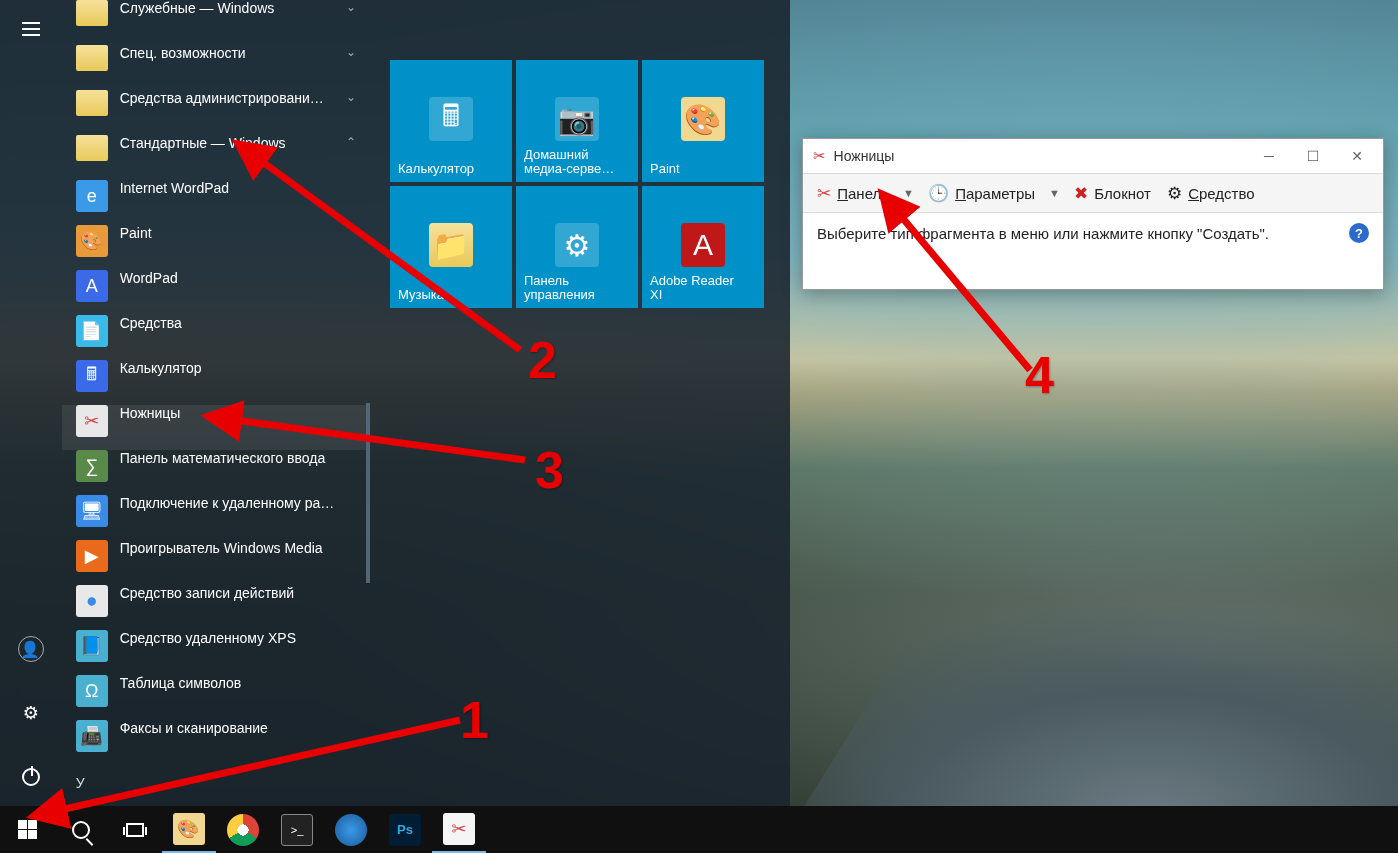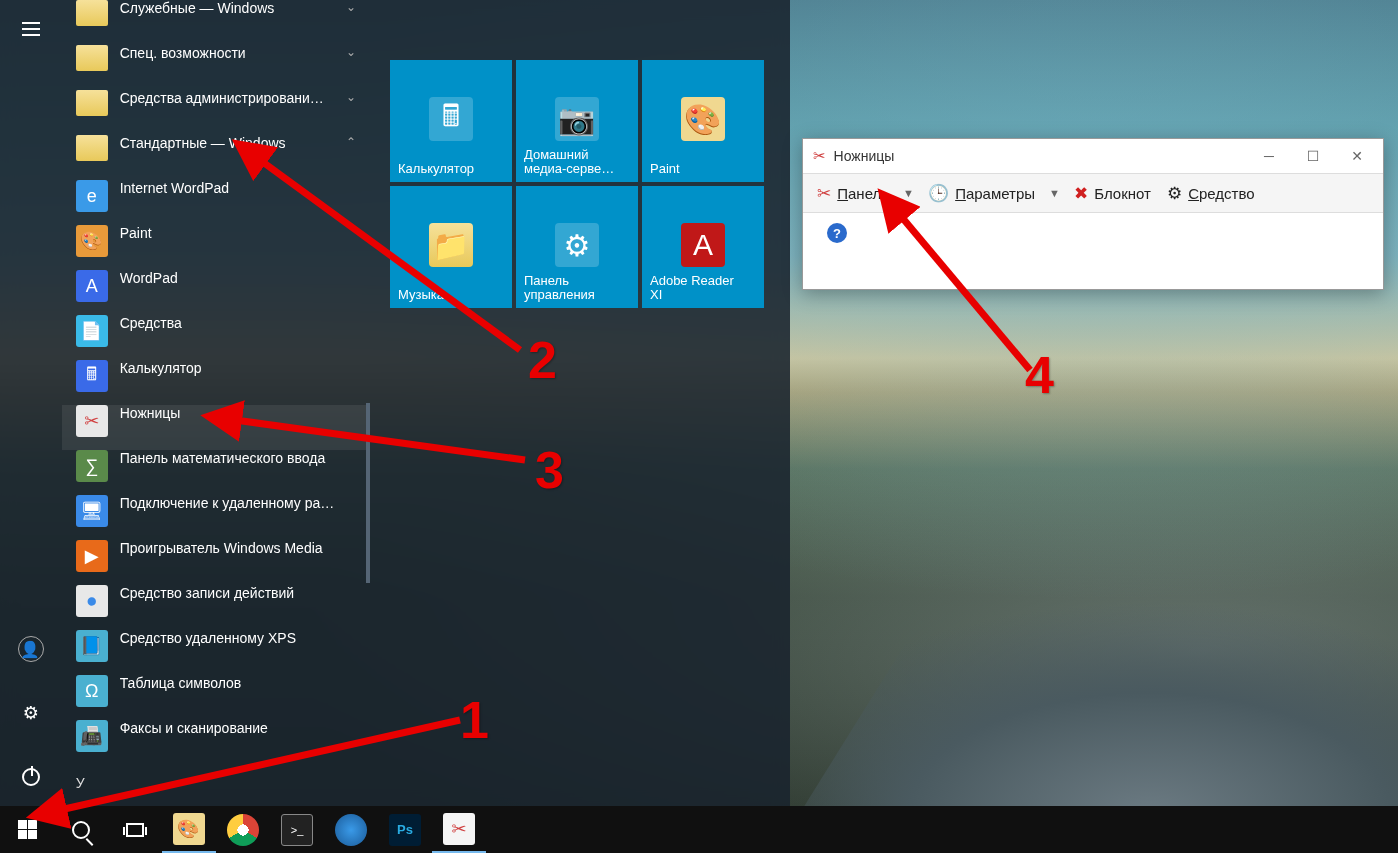--- a/index.html
+++ b/index.html
@@ -339,20 +339,21 @@
     <div class="tb-btn">
       <span class="tb-ico" style="color:#d02020">✖</span>
       <span>Блокнот</span>
     </div>
     <div class="tb-btn">
       <span class="tb-ico">⚙</span>
       <span class="underline-first">Средство</span>
     </div>
   </div>
   <div class="content-area">
+    <div class="content-txt">Выберите тип фрагмента в меню или нажмите кнопку "Создать".</div>
     <div class="help-ico">?</div>
   </div>
 </div>
 
 <div class="taskbar">
   <div class="task-btn">
       <div class="win-logo">
         <span></span>
         <span></span>
         <span></span>

